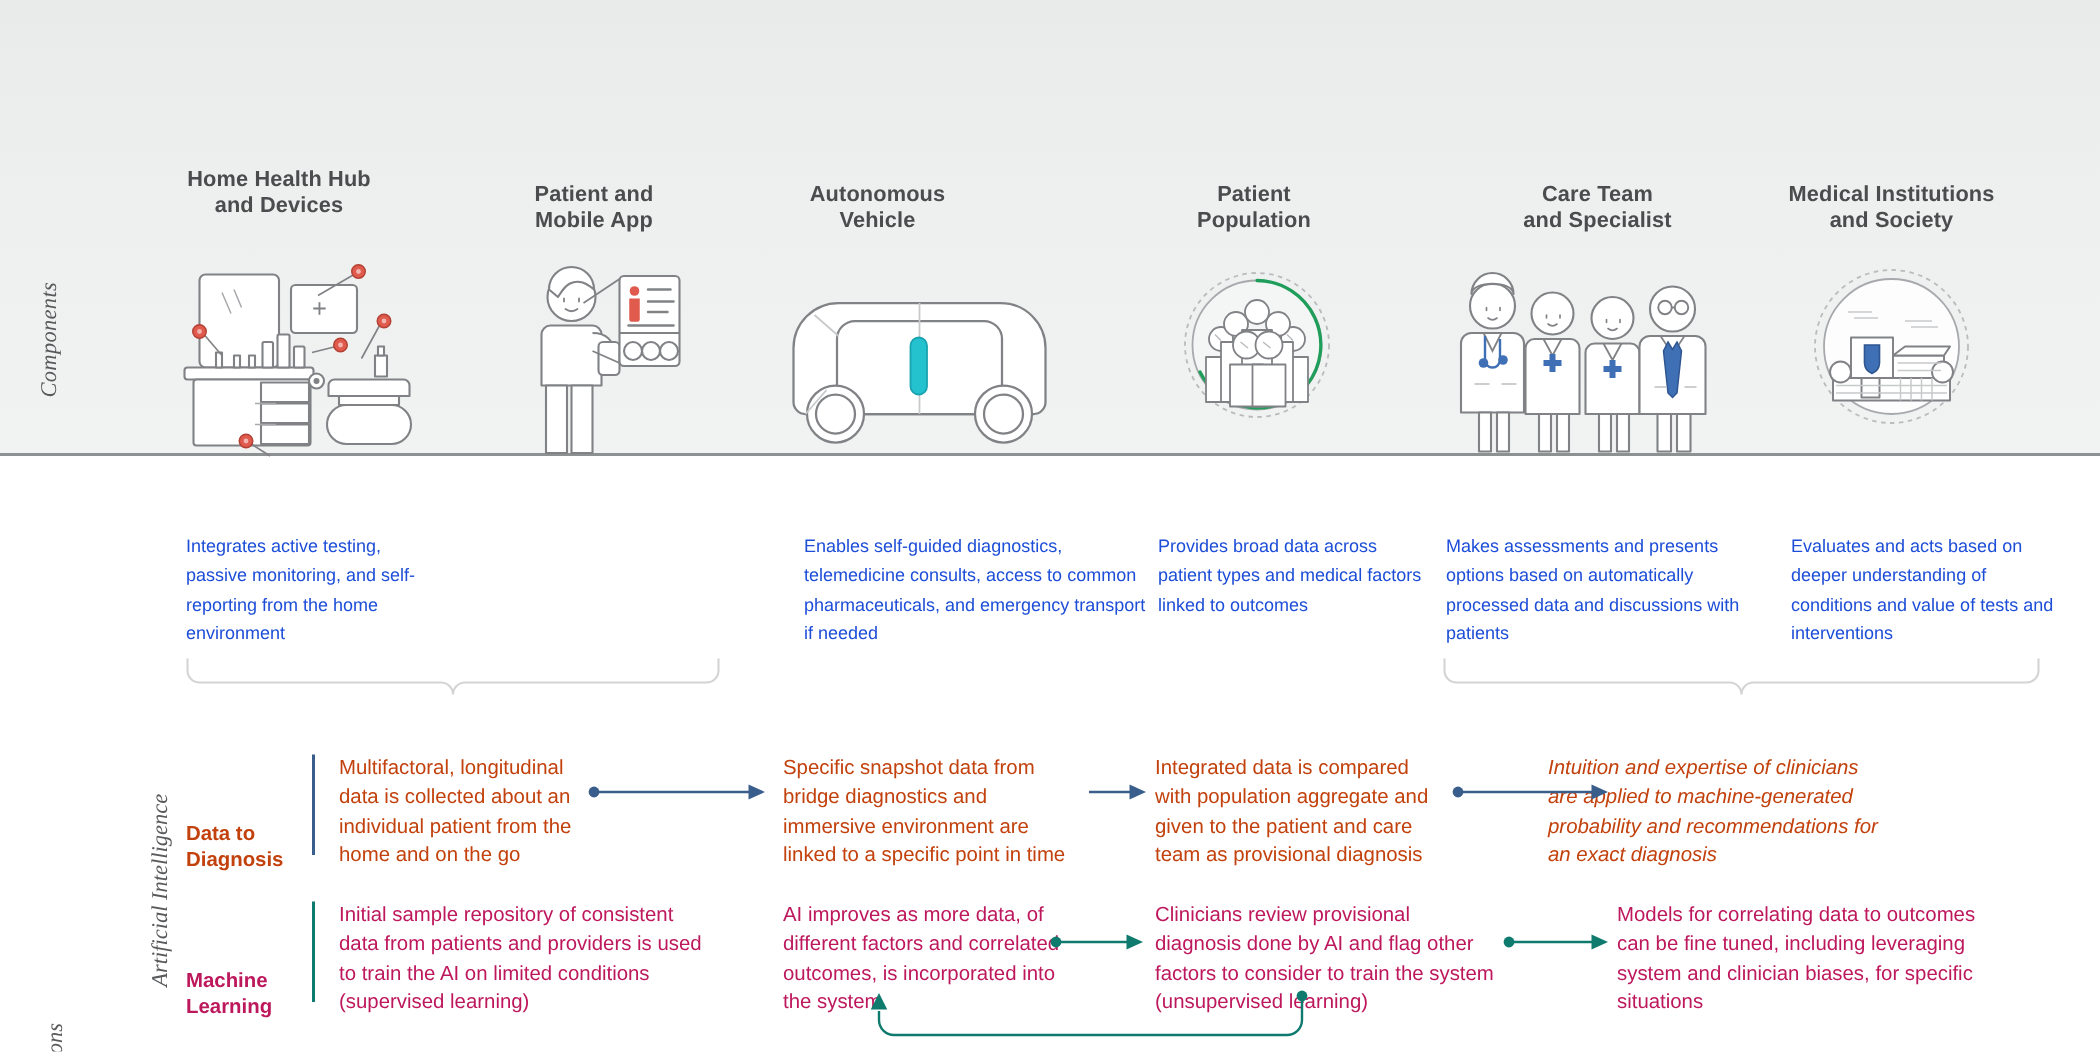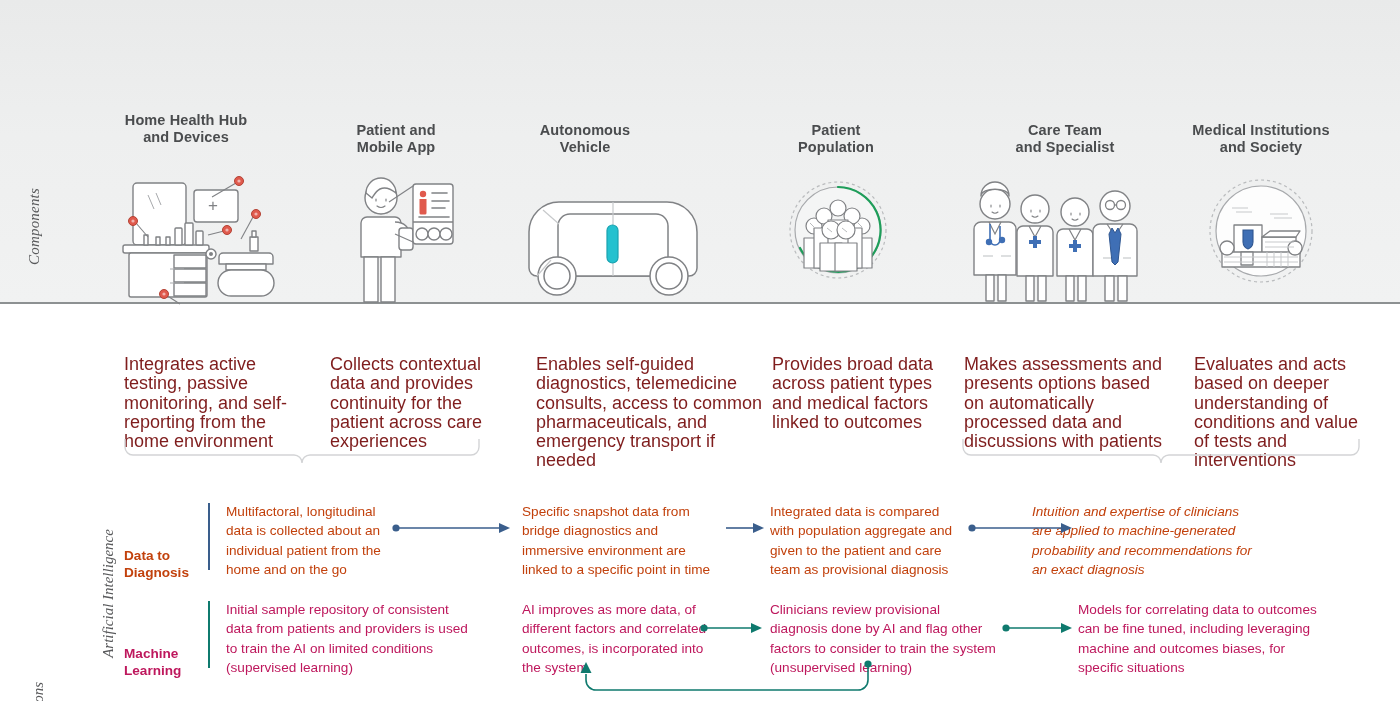--- a/index.html
+++ b/index.html
@@ -45,23 +45,23 @@
   
   .actions-band { position: absolute; left: 0; top: 304px; width: 1400px; height: 185px; }
   .actions-vlabel {
     position: absolute; left: -7px; top: 392px; width: 90px;
     transform: rotate(-90deg); transform-origin: center center;
     font-family: "Liberation Serif", serif; font-style: italic;
     font-size: 15px; color: #58595b; text-align: center;
   }
   .action-text {
     position: absolute;
-    font-size: 18px;
+    font-size: 12px;
     line-height: 19.3px;
-    color: #7f1d1d;
+    color: #1d4ed8;
   }
   .brace { position: absolute; }
 
   
   .ai-vlabel {
     position: absolute; left: 8px; top: 585px; width: 200px;
     transform: rotate(-90deg); transform-origin: center center;
     font-family: "Liberation Serif", serif; font-style: italic;
     font-size: 15px; color: #58595b; text-align: center;
   }
@@ -369,21 +369,20 @@
         </g>
         <path d="M10 89 h86 v10 h-86 z" fill="none" stroke="none"></path>
       </svg>
     </div>
   </div>
 
   <div class="actions-band">
     <div class="actions-vlabel">Actions</div>
 
     <div class="action-text" style="left:124px; top:51px; width:168px;">Integrates active testing, passive monitoring, and self-reporting from the home environment</div>
-    <div class="action-text" style="left:330px; top:51px; width:172px;">Collects contextual data and provides continuity for the patient across care experiences</div>
     <div class="action-text" style="left:524px; top:51px; width:232px;margin-left:12px;">Enables self-guided diagnostics, telemedicine consults, access to common pharmaceuticals, and emergency transport if needed</div>
     <div class="action-text" style="left:772px; top:51px; width:176px;">Provides broad data across patient types and medical factors linked to outcomes</div>
     <div class="action-text" style="left:964px; top:51px; width:202px;">Makes assessments and presents options based on automatically processed data and discussions with patients</div>
     <div class="action-text" style="left:1194px; top:51px; width:178px;">Evaluates and acts based on deeper understanding of conditions and value of tests and interventions</div>
 
     <div class="brace" style="left:120px; top:133px;">
       <svg width="370" height="34" viewBox="0 0 370 34">
         <path d="M5 2 v8 a8 8 0 0 0 8 8 h161 a8 8 0 0 1 8 8 a8 8 0 0 1 8 -8 h161 a8 8 0 0 0 8 -8 v-8" fill="none" stroke="#d3d4d6" stroke-width="1.4"></path>
       </svg>
     </div>
@@ -432,21 +431,21 @@
 
     <div class="row-label teal" style="left:124px; top:617px; width:80px;">
       <div>Machine</div>
       <div>Learning</div>
     </div>
     <div class="rule bg-teal" style="left:208px; top:601px; height:67px;"></div>
 
     <div class="ai-text teal" style="left:226px; top:600px; width:248px;">Initial sample repository of consistent data from patients and providers is used to train the AI on limited conditions (supervised learning)</div>
     <div class="ai-text teal" style="left:522px; top:600px; width:190px;">AI improves as more data, of different factors and correlated outcomes, is incorporated into the system</div>
     <div class="ai-text teal" style="left:770px; top:600px; width:226px;">Clinicians review provisional diagnosis done by AI and flag other factors to consider to train the system (unsupervised learning)</div>
-    <div class="ai-text teal" style="left:1078px; top:600px; width:240px;">Models for correlating data to outcomes can be fine tuned, including leveraging machine and outcomes biases, for specific situations</div>
+    <div class="ai-text teal" style="left:1078px; top:600px; width:240px;">Models for correlating data to outcomes can be fine tuned, including leveraging system and clinician biases, for specific situations</div>
 
     <div class="brace" style="left:700px; top:621px;">
       <svg width="64" height="14" viewBox="0 0 64 14">
         <circle cx="4" cy="7" r="3.6" fill="#0f7a6e"></circle>
         <line x1="6" y1="7" x2="52" y2="7" stroke="#0f7a6e" stroke-width="1.6"></line>
         <path d="M62 7 l-11 -5 v10 z" fill="#0f7a6e"></path>
       </svg>
     </div>
     <div class="brace" style="left:1002px; top:621px;">
       <svg width="72" height="14" viewBox="0 0 72 14">

